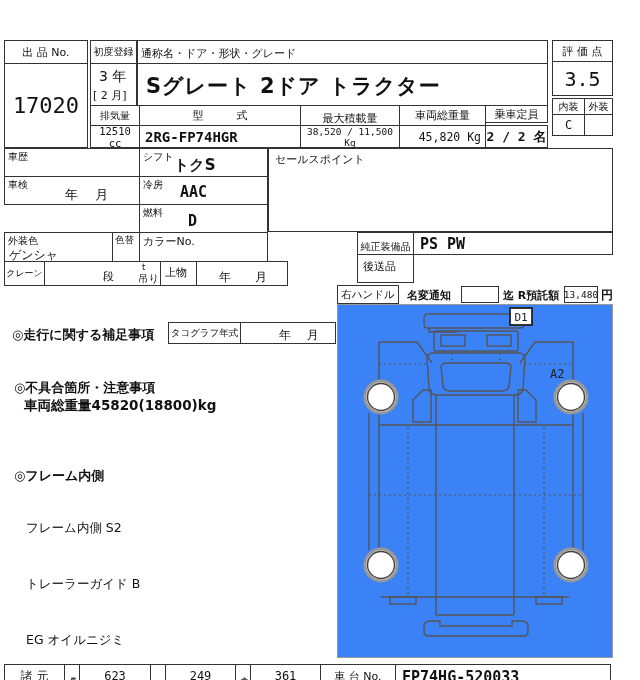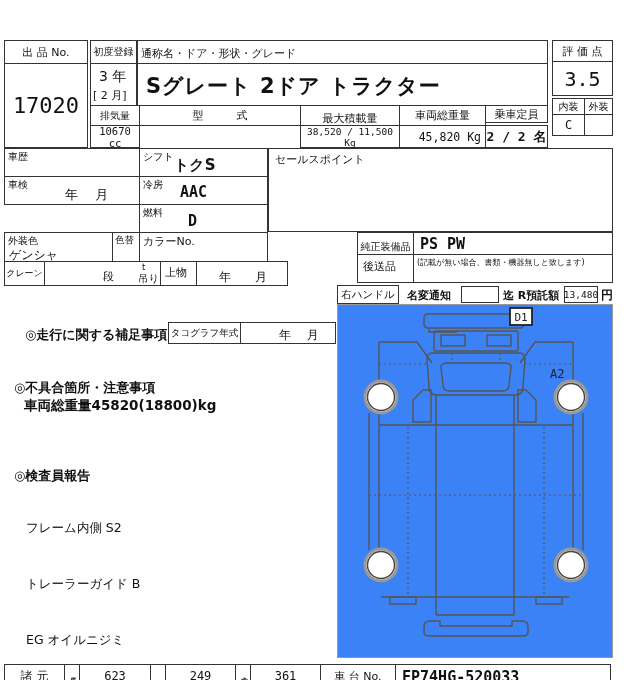--- a/index.html
+++ b/index.html
@@ -39,26 +39,29 @@
     <span class="lbl" style="top:5px;font-size:11px;">通称名・ドア・形状・グレード</span>
   </div>
   <div class="c" style="left:137px;top:27px;width:411px;height:43px;">
     <span class="t" style="left:8px;top:8px;font-size:21px;font-weight:bold;letter-spacing:1px;">Sグレート 2ドア トラクター</span>
   </div>
 
   <div class="c ctr" style="left:90px;top:69px;width:50px;height:21px;font-size:10px;">
       <span>排気量</span>
     </div>
   <div class="c ctr mono" style="left:90px;top:89px;width:50px;height:23px;font-size:10.5px;">
-      <span>10670 cc</span>
+      <span>12510 cc</span>
     </div>
 
   <div class="c ctr" style="left:139px;top:69px;width:162px;height:21px;font-size:11px;">
       <span>型　　　式</span>
     </div>
+  <div class="c mono" style="left:139px;top:89px;width:162px;height:23px;">
+    <span class="t" style="left:5px;top:3px;font-size:14px;font-weight:bold;">2RG-FP74HGR</span>
+  </div>
 
   <div class="c ctr" style="left:300px;top:69px;width:100px;height:26px;font-size:11px;">
       <span>最大積載量</span>
     </div>
   <div class="c ctr mono" style="left:300px;top:89px;width:100px;height:23px;font-size:9.5px;">
       <span>38,520 / 11,500 Kg</span>
     </div>
 
   <div class="c ctr" style="left:399px;top:69px;width:87px;height:21px;font-size:11px;">
       <span>車両総重量</span>
@@ -142,48 +145,45 @@
     <span class="lbl" style="top:3px;left:6px;font-size:11px;">セールスポイント</span>
   </div>
   <div class="c ctr" style="left:357px;top:196px;width:57px;height:23px;font-size:10px;align-items:flex-end;">
       <span>純正装備品</span>
     </div>
   <div class="c" style="left:413px;top:196px;width:200px;height:23px;">
     <span class="t mono" style="left:6px;top:2px;font-size:15px;font-weight:bold;">PS PW</span>
   </div>
   <div class="c" style="left:357px;top:218px;width:57px;height:29px;">
     <span class="t" style="left:5px;top:4px;font-size:11px;">後送品</span>
-  </div>
-  <div class="c" style="left:413px;top:218px;width:200px;height:29px;">
-    <span class="t" style="left:3px;top:2px;font-size:8px;">(記載が無い場合、書類・機器無しと致します)</span>
   </div>
 
   <div class="c ctr" style="left:337px;top:249px;width:62px;height:19px;font-size:10.5px;">
       <span>右ハンドル</span>
     </div>
   <span class="t" style="left:407px;top:252px;font-size:11px;font-weight:bold;">名変通知</span>
   <div class="c" style="left:461px;top:250px;width:38px;height:17px;"></div>
   <span class="t" style="left:503px;top:252px;font-size:11px;font-weight:bold;">迄 R預託額</span>
   <div class="c ctr mono" style="left:564px;top:250px;width:34px;height:17px;font-size:9.5px;">
       <span>13,480</span>
     </div>
   <span class="t" style="left:601px;top:251px;font-size:12px;font-weight:bold;">円</span>
 
-  <span class="t" style="left:25px;top:290px;font-size:13px;font-weight:bold;">◎走行に関する補足事項</span>
+  <span class="t" style="left:12px;top:290px;font-size:13px;font-weight:bold;">◎走行に関する補足事項</span>
   <div class="c ctr" style="left:168px;top:286px;width:73px;height:22px;font-size:9.5px;">
       <span>タコグラフ年式</span>
     </div>
   <div class="c" style="left:240px;top:286px;width:96px;height:22px;">
     <span class="t" style="left:38px;top:4px;font-size:12px;">年　 月</span>
   </div>
 
   <span class="t" style="left:14px;top:343px;font-size:13px;font-weight:bold;">◎不具合箇所・注意事項</span>
   <span class="t" style="left:24px;top:361px;font-size:13.5px;font-weight:bold;">車両総重量45820(18800)kg</span>
 
-  <span class="t" style="left:14px;top:431px;font-size:13px;font-weight:bold;">◎検査員報告</span>
+  <span class="t" style="left:14px;top:431px;font-size:13px;font-weight:bold;">◎フレーム内側</span>
   <div class="t" style="left:26px;top:446px;font-size:12.5px;line-height:18.6px;">
     <div>フレーム内側 S2</div>
     <div>トレーラーガイド B</div>
     <div>EG オイルニジミ</div>
     <div>外装 AUS</div>
     
     
     
   </div>
 

